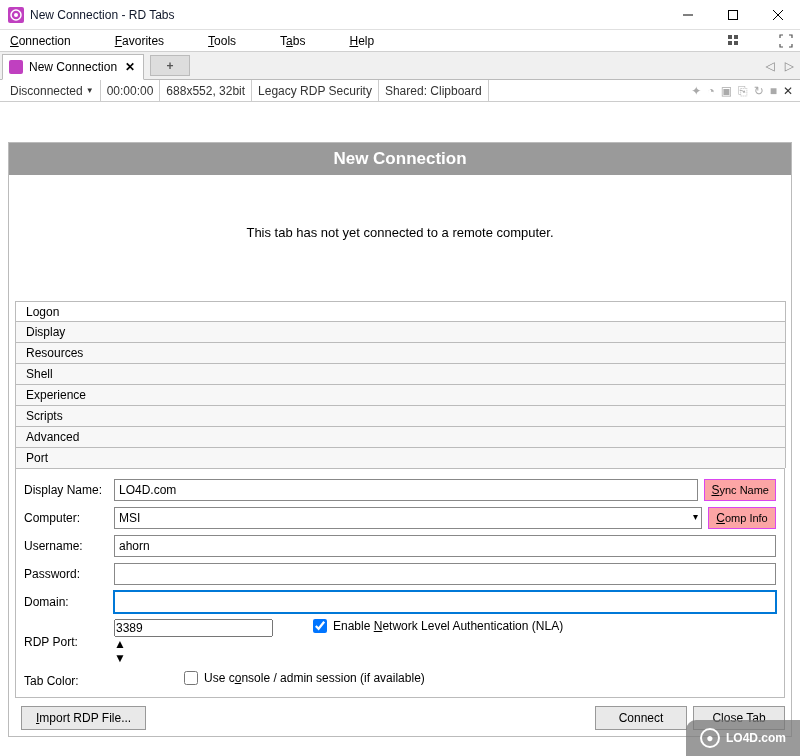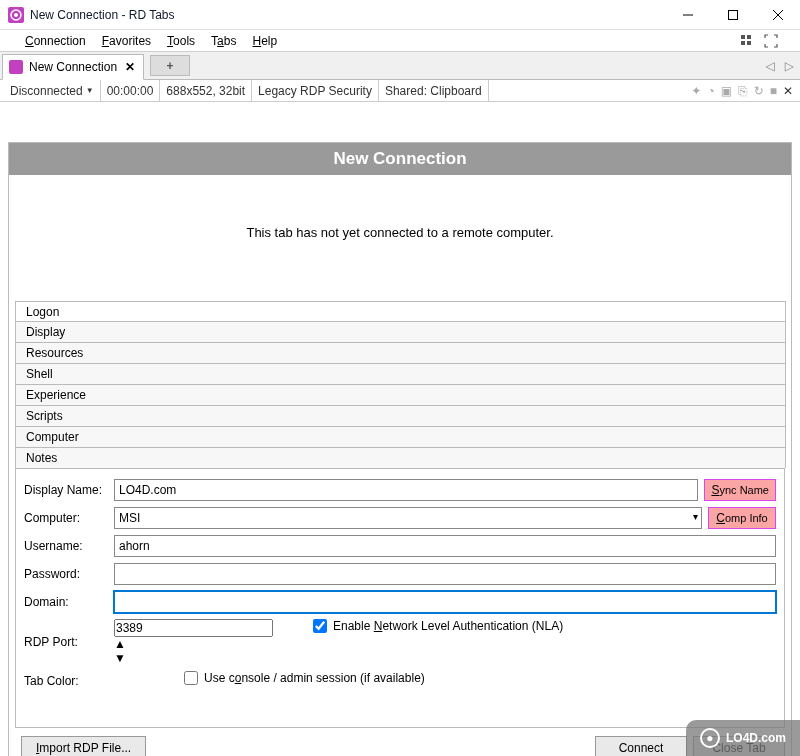--- a/index.html
+++ b/index.html
@@ -6,21 +6,21 @@
 body { background: #fff; width: 800px; height: 756px; overflow: hidden; position: relative; }
 
 
 .titlebar { height: 30px; background: #fff; display: flex; align-items: center; border-bottom: 1px solid #e0e0e0; }
 .titlebar .app-icon { width: 16px; height: 16px; margin: 0 6px 0 8px; background: #c040c0; border-radius: 2px; display: flex; align-items: center; justify-content: center; }
 .titlebar .app-icon svg { width: 12px; height: 12px; }
 .titlebar .title { flex: 1; color: #0f172a; }
 .titlebar .win-btn { width: 45px; height: 30px; display: flex; align-items: center; justify-content: center; color: #000; }
 
 
-.menubar { height: 22px; display: flex; align-items: center; padding: 0 17px; border-bottom: 1px solid #d0d0d0; }
+.menubar { height: 22px; display: flex; align-items: center; padding: 0 2px; border-bottom: 1px solid #d0d0d0; gap: 28px; }
 .menubar .menu-item { padding: 2px 8px; cursor: default; }
 .menubar .menu-item u { text-decoration: underline; }
 .menubar .spacer { flex: 1; }
 .menubar .righticon { padding: 0 5px; color: #555; }
 .menubar .righticon svg { width: 14px; height: 14px; display: block; }
 
 
 .tabstrip { height: 28px; background: #f0f0f0; border-bottom: 1px solid #bbb; display: flex; align-items: stretch; position: relative; }
 .tabstrip .tab { background: #fff; border: 1px solid #bbb; border-bottom: 1px solid #fff; margin-bottom: -1px; padding: 0 6px; display: flex; align-items: center; gap: 6px; margin-left: 2px; margin-top: 2px; }
 .tabstrip .tab .tabicon { width: 14px; height: 14px; background: #c040c0; border-radius: 2px; }
@@ -41,21 +41,21 @@
 .content { padding: 40px 8px 8px 8px; }
 .panel { border: 1px solid #bbb; margin: 0 auto; background: #fff; }
 .panel-header { background: #9a9a9a; color: #fff; text-align: center; font-size: 17px; font-weight: bold; padding: 6px 0; }
 .panel-msg { text-align: center; padding: 50px 10px 60px 10px; color: #000; font-size: 13px; }
 
 
 .settings-wrap { padding: 0 6px 6px 6px; }
 .settings-tabs { display: flex; border-bottom: 1px solid #bbb; flex-direction: column; }
 .settings-tabs .stab { border: 1px solid #bbb; border-bottom: none; padding: 3px 10px; margin-right: -1px; background: #f7f7f7; position: relative; }
 .settings-tabs .stab.active { background: #fff; top: 1px; }
-.settings-body { border: 1px solid #bbb; border-top: none; padding: 10px 8px 30px 8px; }
+.settings-body { border: 1px solid #bbb; border-top: none; padding: 10px 8px 0 8px; }
 
 .form-row { display: flex; align-items: center; margin-bottom: 6px; }
 .form-row .label { width: 90px; }
 .form-row input[type=text], .form-row input[type=password] { flex: 1; border: 1px solid #888; padding: 2px 4px; height: 22px; font-size: 12px; }
 .form-row input.focused { border: 1px solid #0078d7; outline: 1px solid #0078d7; }
 .form-row .btn-small { margin-left: 6px; border: 1px solid #d946ef; background: #fca5a5; padding: 2px 6px; height: 22px; min-width: 68px; font-size: 11px; }
 .form-row .select-wrap { flex: 1; position: relative; }
 .form-row .select-wrap input { width: 100%; padding-right: 20px; }
 .form-row .select-wrap .caret { position: absolute; right: 4px; top: 4px; font-size: 10px; pointer-events: none; }
 .check-row { display: flex; align-items: center; margin-bottom: 6px; gap: 6px; }
@@ -167,22 +167,22 @@
     <div class="panel-msg">This tab has not yet connected to a remote computer.</div>
 
     <div class="settings-wrap">
       <div class="settings-tabs">
         <div class="stab active">Logon</div>
         <div class="stab">Display</div>
         <div class="stab">Resources</div>
         <div class="stab">Shell</div>
         <div class="stab">Experience</div>
         <div class="stab">Scripts</div>
-        <div class="stab">Computer</div>
-        <div class="stab">Notes</div>
+        <div class="stab">Advanced</div>
+        <div class="stab">Port</div>
       </div>
 
       <div class="settings-body">
         <div class="form-row">
           <div class="label">Display Name:</div>
           <input type="text" value="LO4D.com" style="">
           <button class="btn-small"><u>S</u>ync Name</button>
         </div>
         <div class="form-row">
           <div class="label">Computer:</div>

